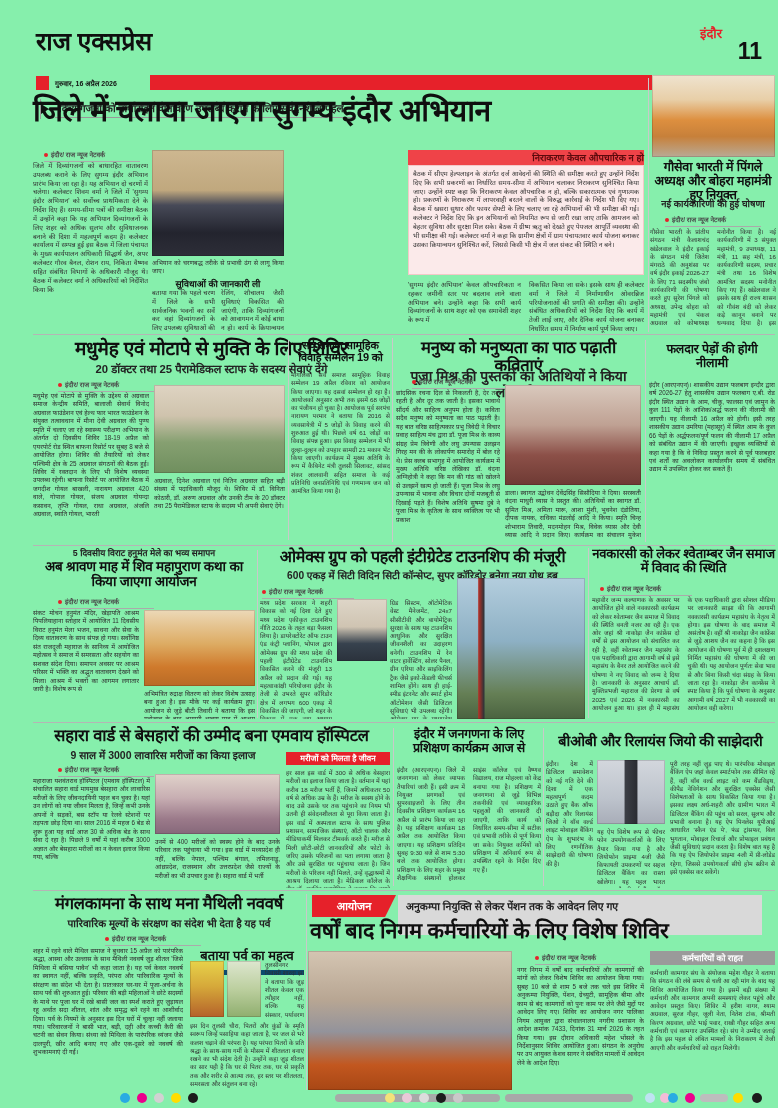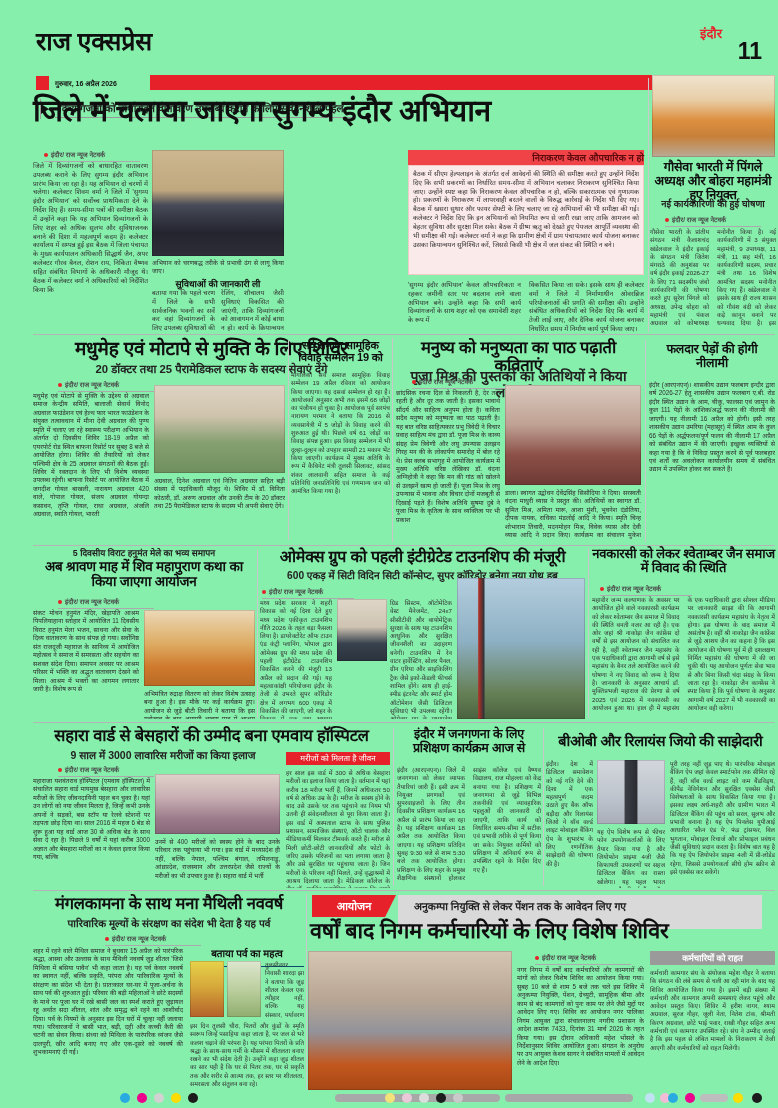--- a/index.html
+++ b/index.html
@@ -28,21 +28,21 @@
   .ph-port{background:linear-gradient(180deg,#ded6c8 0%,#cfc4b2 45%,#37424e 72%,#2b323c 100%)}
   .ph-bldg{background:linear-gradient(90deg,rgba(0,0,0,0) 16%,#b03026 17%,#2f3338 21%,rgba(0,0,0,0) 22%),linear-gradient(180deg,#b3cddd 0%,#8db0c4 45%,#657f55 82%,#4a6340 100%)}
   .ph-ward{background:linear-gradient(180deg,#e0d2ca 0%,#c7aeb2 40%,#9b7a8a 75%,#86687a 100%)}
   .ph-phone{background:linear-gradient(90deg,rgba(0,0,0,0) 40%,#3c3f46 41%,#2a2c32 59%,rgba(0,0,0,0) 60%),linear-gradient(180deg,#d3d7dd 0%,#bdc3cc 60%,#a8adb8 100%)}
   .ph-pooja1{background:linear-gradient(180deg,#e7d24a 0%,#d6a93a 45%,#b4622a 100%)}
   .ph-pooja2{background:linear-gradient(180deg,#dde6cf 0%,#bccf9f 50%,#8fae6e 100%)}
   .ph-camp{background:linear-gradient(180deg,#d4c5b2 0%,#b8a693 35%,#93939b 58%,#c2571f 82%,#a84715 100%)}
   .tag-red{background:#e6212a;color:#fff;font-weight:bold;clip-path:polygon(0 0,100% 0,87% 100%,0 100%)}
   .kicker-strip{background:#d9d9d9;color:#222;font-weight:bold}
   .boxhead-gray{background:#9a9a9a;color:#fff;font-weight:bold;text-align:center}
-  .redbox{background:#e6212a;color:#fff;font-weight:normal;text-align:center}
+  .redbox{background:#e6212a;color:#fff;font-weight:bold;text-align:center}
   .pinkbody{background:#fbeaea;border:1px solid #f3c8c8}
   .marks{position:absolute}
   .marks .dot{position:absolute;top:2px;width:10px;height:10px;border-radius:50%}
   .marks .bar{position:absolute;top:3px;height:8px;border-radius:4px}
 </style>
 </head>
 <body>
 
 <div class="page">
 
@@ -180,29 +180,29 @@
 
   <div class="abs hrule" style="left:33px;top:890px;width:742px"></div>
 
   <div class="abs hl ctr" style="left:33px;top:894px;width:272px;font-size:16.5px">मंगलकामना के साथ मना मैथिली नववर्ष</div>
   <div class="abs sub ctr" style="left:33px;top:918px;width:272px;font-size:10.3px">पारिवारिक मूल्यों के संरक्षण का संदेश भी देता है यह पर्व</div>
   <div class="abs byline" style="left:105px;top:934px;width:96px">
     <span class="reddot"></span>
       <span>इंदौर/ राज न्यूज नेटवर्क</span>
   </div>
   <div class="abs bt" style="left:33px;top:947px;width:150px;height:143px;font-size:6.3px">शहर में रहने वाले मैथिल समाज ने बुधवार 15 अप्रैल को पारंपरिक श्रद्धा, आस्था और उल्लास के साथ मैथिली नववर्ष जुड़ शीतल 'जिसे मिथिला में बसिया पावैन' भी कहा जाता है। यह पर्व केवल नववर्ष का स्वागत नहीं, बल्कि प्रकृति, परंपरा और पारिवारिक मूल्यों के संरक्षण का संदेश भी देता है। प्रातःकाल घर-घर में पूजा-अर्चना के साथ पर्व की शुरुआत हुई। परिवार की बड़ी महिलाओं ने छोटे सदस्यों के माथे पर पूजा घर में रखे बासी जल का स्पर्श कराते हुए जुड़ायल रहू अर्थात सदा शीतल, शांत और समृद्ध बने रहने का आशीर्वाद दिया। पर्व के नियमों के अनुसार इस दिन घरों में चूल्हा नहीं जलाया गया। परिवारजनों ने बासी भात, बड़ी, दही और कच्ची कैरी की चटनी का सेवन किया। संध्या को मिथिला के पारंपरिक व्यंजन जैसे दालपुरी, खीर आदि बनाए गए और एक-दूसरे को नववर्ष की शुभकामनाएं दी गईं।</div>
-  <div class="abs crosshead" style="left:190px;top:946px;width:114px;font-size:10px;border-bottom:1px solid #0c4a6e;padding-bottom:6px">बताया पर्व का महत्व</div>
+  <div class="abs crosshead" style="left:190px;top:946px;width:114px;font-size:13px;border-bottom:5px solid #0c4a6e;padding-bottom:6px">बताया पर्व का महत्व</div>
   <div class="abs photo ph-pooja1" style="left:190px;top:961px;width:34px;height:56px"></div>
   <div class="abs photo ph-pooja2" style="left:227px;top:961px;width:34px;height:56px"></div>
   <div class="abs bt" style="left:265px;top:961px;width:39px;height:58px;font-size:6.2px">तुलसीनगर निवासी शारदा झा ने बताया कि जुड़ शीतल केवल एक त्यौहार नहीं, बल्कि यह संस्कार, पर्यावरण चेतना और पारिवारिक सौहार्द की अनूठी परंपरा है।</div>
   <div class="abs bt" style="left:190px;top:1022px;width:114px;height:68px;font-size:6.2px">इस दिन तुलसी चौरा, पितरों और कुंडों के स्मृति स्वरूप जिन्हें पसाहिया कहा जाता है, पर जल से भरे कलश चढ़ाने की परंपरा है। यह परंपरा पितरों के प्रति श्रद्धा के साथ-साथ गर्मी के मौसम में शीतलता बनाए रखने का भी संदेश देती है। उन्होंने कहा जुड़ शीतल का सार यही है कि घर से पितर तक, घर से प्रकृति तक और शरीर से आत्मा तक, हर स्तर पर शीतलता, समरसता और संतुलन बना रहे।</div>
 
   <div class="abs vrule" style="left:306px;top:894px;height:196px"></div>
   <div class="abs tag-red ctr" style="left:312px;top:895px;width:84px;height:22px;font-size:11px;line-height:22px">आयोजन</div>
-  <div class="abs kicker-strip" style="left:398px;top:895px;width:364px;height:34px;font-size:10.5px;line-height:22px;padding-left:16px">अनुकम्पा नियुक्ति से लेकर पेंशन तक के आवेदन लिए गए</div>
+  <div class="abs kicker-strip" style="left:398px;top:895px;width:364px;height:40px;font-size:10.5px;line-height:22px;padding-left:8px">अनुकम्पा नियुक्ति से लेकर पेंशन तक के आवेदन लिए गए</div>
   <div class="abs hl" style="left:310px;top:920px;width:466px;font-size:21.5px">वर्षों बाद निगम कर्मचारियों के लिए विशेष शिविर</div>
   <div class="abs photo ph-camp" style="left:308px;top:951px;width:204px;height:139px"></div>
   <div class="abs byline" style="left:535px;top:953px;width:96px">
     <span class="reddot"></span>
       <span>इंदौर/ राज न्यूज नेटवर्क</span>
   </div>
   <div class="abs bt" style="left:517px;top:966px;width:127px;height:124px;font-size:6.3px">नगर निगम में वर्षों बाद कर्मचारियों और कामगारों की मांगों को लेकर विशेष शिविर का आयोजन किया गया। सुबह 10 बजे से शाम 5 बजे तक चले इस शिविर में अनुकम्पा नियुक्ति, पेंशन, ग्रेच्युटी, सामूहिक बीमा और काम से बंद कामगारों को पुनः काम पर लेने जैसे मुद्दों पर आवेदन लिए गए। शिविर का आयोजन नगर पालिका निगम आयुक्त द्वारा संचालनालय नगरीय प्रशासन के आदेश क्रमांक 7433, दिनांक 31 मार्च 2026 के तहत किया गया। इस दौरान अधिकारी महेश भोंसले के निर्देशानुसार शिविर आयोजित हुआ। संगठन के अनुरोध पर उप आयुक्त केशव सागर ने संबंधित मामलों में आवेदन लेने के आदेश दिए।</div>
   <div class="abs boxhead-gray" style="left:650px;top:951px;width:125px;height:14px;font-size:8.5px;line-height:14px">कर्मचारियों को राहत</div>
   <div class="abs bt" style="left:650px;top:969px;width:125px;height:118px;font-size:6.2px">कर्मचारी कामगार संघ के संयोजक महेश गौहर ने बताया कि संगठन की लंबे समय से चली आ रही मांग के बाद यह शिविर आयोजित किया गया है। इसमें बड़ी संख्या में कर्मचारी और कामगार अपनी समस्याएं लेकर पहुंचे और आवेदन प्रस्तुत किए। शिविर में हरीश नागर, श्याम अग्रवाल, सूरज गौहर, जूली नेता, नितेश टांक, श्रीमती किरण अग्रवाल, छोटे भाई पवार, राखी गौहर सहित अन्य कर्मचारी एवं कामगार उपस्थित रहे। संघ ने उम्मीद जताई है कि इस पहल से लंबित मामलों के निराकरण में तेजी आएगी और कर्मचारियों को राहत मिलेगी।</div>
 

